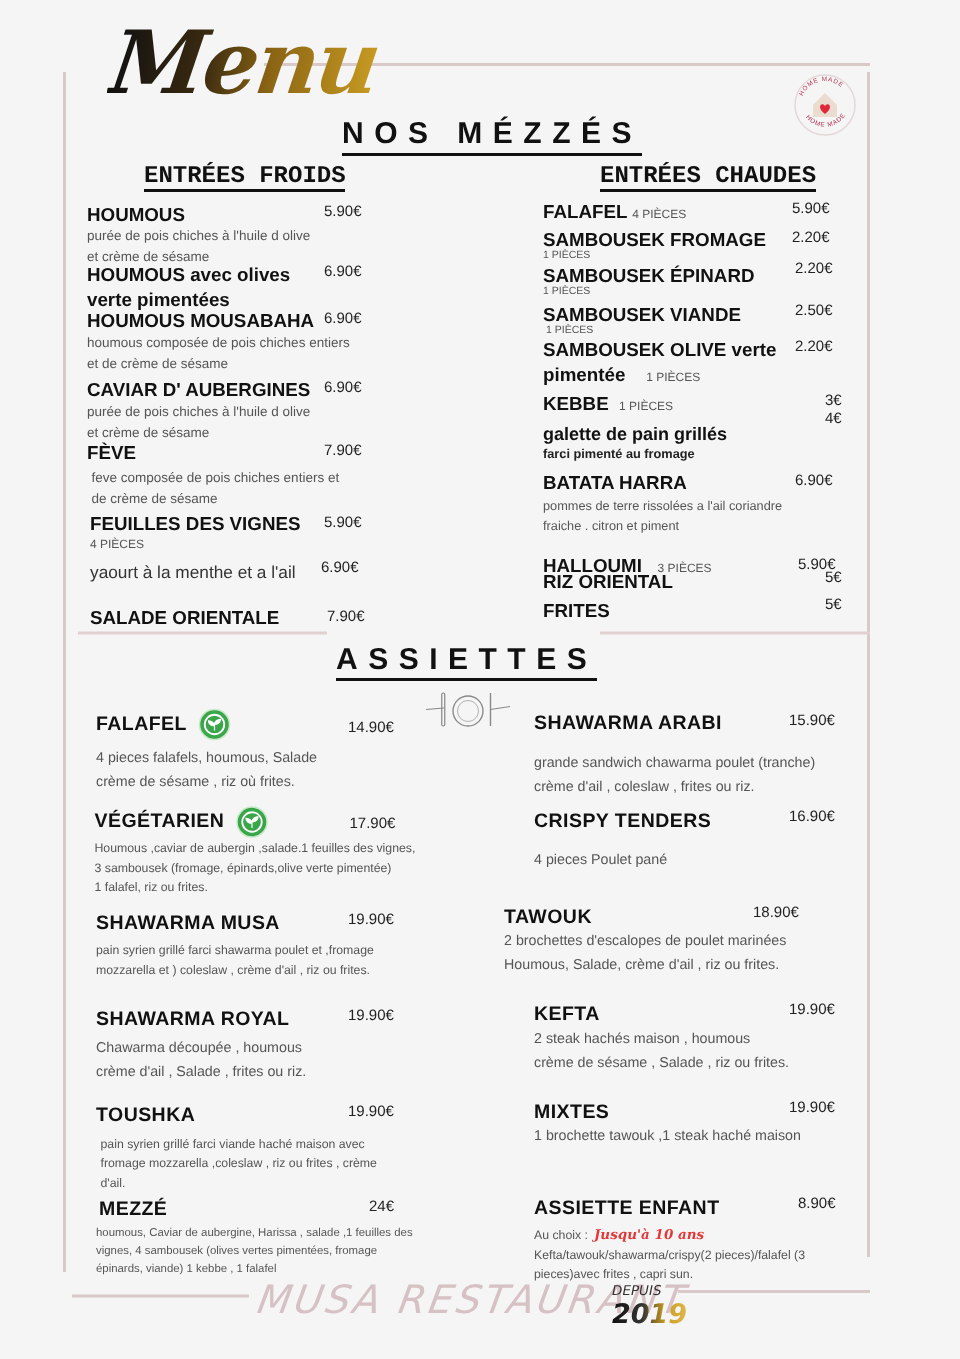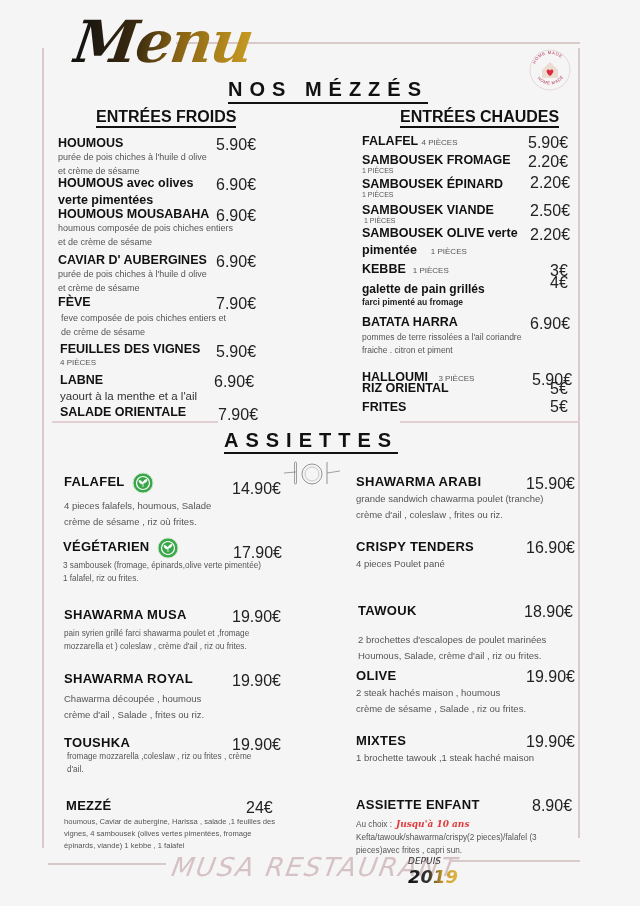--- a/index.html
+++ b/index.html
@@ -11,30 +11,30 @@
   .frame-top { position: absolute; left: 176px; top: 42px; width: 404px; height: 2px; background: #d9c9c9; }
   .frame-bottom-l { position: absolute; left: 48px; top: 863px; width: 118px; height: 2px; background: #d9c9c9; }
   .frame-bottom-r { position: absolute; left: 452px; top: 860px; width: 128px; height: 2px; background: #d9c9c9; }
   .divider-l { position: absolute; left: 52px; top: 421px; width: 166px; height: 2px; background: #e2cfd2; }
   .divider-r { position: absolute; left: 400px; top: 421px; width: 180px; height: 2px; background: #e2cfd2; }
 
   .menu-script { position: absolute; left: 74px; top: 8px; font-family: "DejaVu Serif", serif; font-style: italic; font-size: 58px; font-weight: bold; letter-spacing: -2px;
     background: linear-gradient(90deg, #111 0%, #3a2a10 35%, #8a6414 60%, #c79a22 100%); -webkit-background-clip: text; background-clip: text; color: transparent; transform: skewX(-8deg); }
 
   .h-mezzes { position: absolute; left: 228px; top: 78px; font-family: "Liberation Sans", sans-serif; font-weight: bold; font-size: 20px; letter-spacing: 7px; border-bottom: 2px solid #111; padding-bottom: 1px; text-align: right; }
-  .h-sub { position: absolute; top: 108px; font-family: Liberation Sans, sans-serif; font-weight: bold; font-size: 16px; border-bottom: 2px solid #111; line-height: 18px; }
+  .h-sub { position: absolute; top: 108px; font-family: Liberation Mono, monospace; font-weight: bold; font-size: 16px; border-bottom: 2px solid #111; line-height: 18px; }
   .h-froids { left: 96px; }
   .h-chaudes { left: 400px; }
 
   .badge { position: absolute; left: 526px; top: 46px; width: 48px; height: 48px; border-radius: 50%; }
   .badge svg { width: 48px; height: 48px; }
 
   .item { position: absolute; }
   .name { font-family: "Liberation Sans", sans-serif; font-weight: bold; font-size: 12.5px; color: #111; white-space: nowrap; }
-  .price { position: absolute; font-family: "Liberation Sans", sans-serif; font-size: 16px; color: #222; white-space: nowrap; }
+  .price { position: absolute; font-family: "Liberation Sans", sans-serif; font-size: 10px; color: #222; white-space: nowrap; }
   .desc { font-family: "Liberation Sans", sans-serif; font-size: 9px; color: #555; line-height: 14px; }
   .pieces { font-family: "Liberation Sans", sans-serif; font-size: 8px; color: #555; font-weight: normal; }
 
   .h-assiettes { position: absolute; left: 224px; top: 428px; font-family: "Liberation Sans", sans-serif; font-weight: bold; font-size: 20px; letter-spacing: 7px; border-bottom: 2px solid #111; line-height: 24px; }
   .plate { position: absolute; left: 282px; top: 458px; width: 60px; height: 32px; }
 
   .a-name { font-family: "Liberation Sans", sans-serif; font-weight: bold; font-size: 13px; color: #111; white-space: nowrap; letter-spacing: 0.3px; }
   .a-desc { font-family: "Liberation Sans", sans-serif; font-size: 9.5px; color: #555; line-height: 16px; }
   .a-desc-s { font-family: "Liberation Sans", sans-serif; font-size: 8.2px; color: #555; line-height: 13px; }
   .veg { display: inline-block; width: 22px; height: 22px; vertical-align: middle; margin-left: 4px; }
@@ -102,21 +102,20 @@
   <div class="price" style="left:158px;top:0">7.90€</div>
   <div class="desc" style="margin-top:2px;padding-left:3px">feve composée de pois chiches entiers et</div>
   <div class="desc" style="padding-left:3px">de crème de sésame</div>
 </div>
 <div class="item" style="left:60px;top:342px;width:195px">
   <div class="name">FEUILLES DES VIGNES</div>
   <div class="price" style="left:156px;top:1px">5.90€</div>
   <div class="pieces" style="margin-top:2px">4 PIÈCES</div>
 </div>
 <div class="item" style="left:60px;top:373px;width:195px">
-  <div class="name">LABNE</div>
   <div class="price" style="left:154px;top:0">6.90€</div>
   <div class="desc" style="font-size:11.5px;color:#333;margin-top:2px">yaourt à la menthe et a l'ail</div>
 </div>
 <div class="item" style="left:60px;top:405px;width:195px">
   <div class="name">SALADE ORIENTALE</div>
   <div class="price" style="left:158px;top:1px">7.90€</div>
 </div>
 
 <div class="item" style="left:362px;top:134px;width:205px">
   <div class="name"><span>FALAFEL</span> <span class="pieces">4 PIÈCES</span></div>
@@ -194,68 +193,70 @@
 </div>
 <div class="item" style="left:63px;top:537px;width:240px">
   <div class="a-name"><span>VÉGÉTARIEN</span>
     <svg class="veg" viewBox="0 0 22 22">
       <circle cx="11" cy="11" r="10" fill="#3aa64a" stroke="#c8e8c8" stroke-width="1"></circle>
       <circle cx="11" cy="11" r="6.5" fill="none" stroke="#fff" stroke-width="1.2"></circle>
       <path d="M11,15 L11,10 M11,12 C8,12 7,10 7,8.5 C9,8.5 11,10 11,12 M11,11 C14,11 15,9 15,7.5 C13,7.5 11,9 11,11" fill="#fff" stroke="#fff" stroke-width="0.8"></path>
     </svg>
   </div>
   <div class="price" style="left:170px;top:7px">17.90€</div>
+  <div class="a-desc-s">Houmous ,caviar de aubergin ,salade.1 feuilles des vignes,</div>
   <div class="a-desc-s"> 3 sambousek (fromage, épinards,olive verte pimentée)</div>
   <div class="a-desc-s"> 1 falafel, riz ou frites.</div>
 </div>
 <div class="item" style="left:64px;top:607px;width:240px">
   <div class="a-name">SHAWARMA MUSA</div>
   <div class="price" style="left:168px;top:1px">19.90€</div>
   <div class="a-desc-s" style="margin-top:5px">pain syrien grillé farci shawarma poulet et ,fromage</div>
   <div class="a-desc-s">mozzarella et ) coleslaw , crème d'ail , riz ou frites.</div>
 </div>
 <div class="item" style="left:64px;top:671px;width:240px">
   <div class="a-name">SHAWARMA ROYAL</div>
   <div class="price" style="left:168px;top:1px">19.90€</div>
   <div class="a-desc" style="margin-top:5px">Chawarma découpée , houmous</div>
   <div class="a-desc">crème d'ail , Salade , frites ou riz.</div>
 </div>
 <div class="item" style="left:64px;top:735px;width:240px">
   <div class="a-name">TOUSHKA</div>
   <div class="price" style="left:168px;top:1px">19.90€</div>
+  <div class="a-desc-s" style="margin-top:6px;padding-left:3px">pain syrien grillé farci viande haché maison avec</div>
   <div class="a-desc-s" style="padding-left:3px">fromage mozzarella ,coleslaw , riz ou frites , crème</div>
   <div class="a-desc-s" style="padding-left:3px">d'ail.</div>
 </div>
 <div class="item" style="left:66px;top:798px;width:240px">
   <div class="a-name">MEZZÉ</div>
   <div class="price" style="left:180px;top:1px">24€</div>
   <div class="a-desc-s" style="font-size:7.6px;line-height:12px;margin-top:3px;margin-left:-2px">houmous, Caviar de aubergine, Harissa , salade ,1 feuilles des</div>
   <div class="a-desc-s" style="font-size:7.6px;line-height:12px;margin-left:-2px">vignes, 4 sambousek (olives vertes pimentées, fromage</div>
   <div class="a-desc-s" style="font-size:7.6px;line-height:12px;margin-left:-2px">épinards, viande) 1 kebbe , 1 falafel</div>
 </div>
 
 <div class="item" style="left:356px;top:474px;width:215px">
   <div class="a-name">SHAWARMA ARABI</div>
   <div class="price" style="left:170px;top:1px">15.90€</div>
-  <div class="a-desc" style="margin-top:2px">grande sandwich chawarma poulet  (tranche)</div>
+  <div class="a-desc" style="margin-top:12px">grande sandwich chawarma poulet  (tranche)</div>
   <div class="a-desc">crème d'ail , coleslaw , frites ou riz.</div>
 </div>
 <div class="item" style="left:356px;top:539px;width:215px">
   <div class="a-name">CRISPY TENDERS</div>
   <div class="price" style="left:170px;top:0">16.90€</div>
-  <div class="a-desc" style="margin-top:2px">4 pieces Poulet pané</div>
-</div>
-<div class="item" style="left:358px;top:603px;width:215px">
+  <div class="a-desc" style="margin-top:12px">4 pieces Poulet pané</div>
+</div>
+<div class="item" style="left:336px;top:603px;width:215px">
   <div class="a-name">TAWOUK</div>
   <div class="price" style="left:166px;top:0">18.90€</div>
-  <div class="a-desc" style="margin-top:14px">2 brochettes d'escalopes de poulet marinées</div>
+  <div class="a-desc" style="margin-top:2px">2 brochettes d'escalopes de poulet marinées</div>
   <div class="a-desc">Houmous, Salade, crème d'ail , riz ou frites.</div>
 </div>
 <div class="item" style="left:356px;top:668px;width:215px">
-  <div class="a-name">OLIVE</div>
+  <div class="a-name">KEFTA</div>
   <div class="price" style="left:170px;top:0">19.90€</div>
   <div class="a-desc" style="margin-top:2px">2 steak hachés maison , houmous</div>
   <div class="a-desc">crème de sésame , Salade , riz ou frites.</div>
 </div>
 <div class="item" style="left:356px;top:733px;width:215px">
   <div class="a-name">MIXTES</div>
   <div class="price" style="left:170px;top:0">19.90€</div>
   <div class="a-desc" style="margin-top:2px">1 brochette tawouk ,1 steak haché maison</div>
 </div>
 <div class="item" style="left:356px;top:797px;width:220px">

